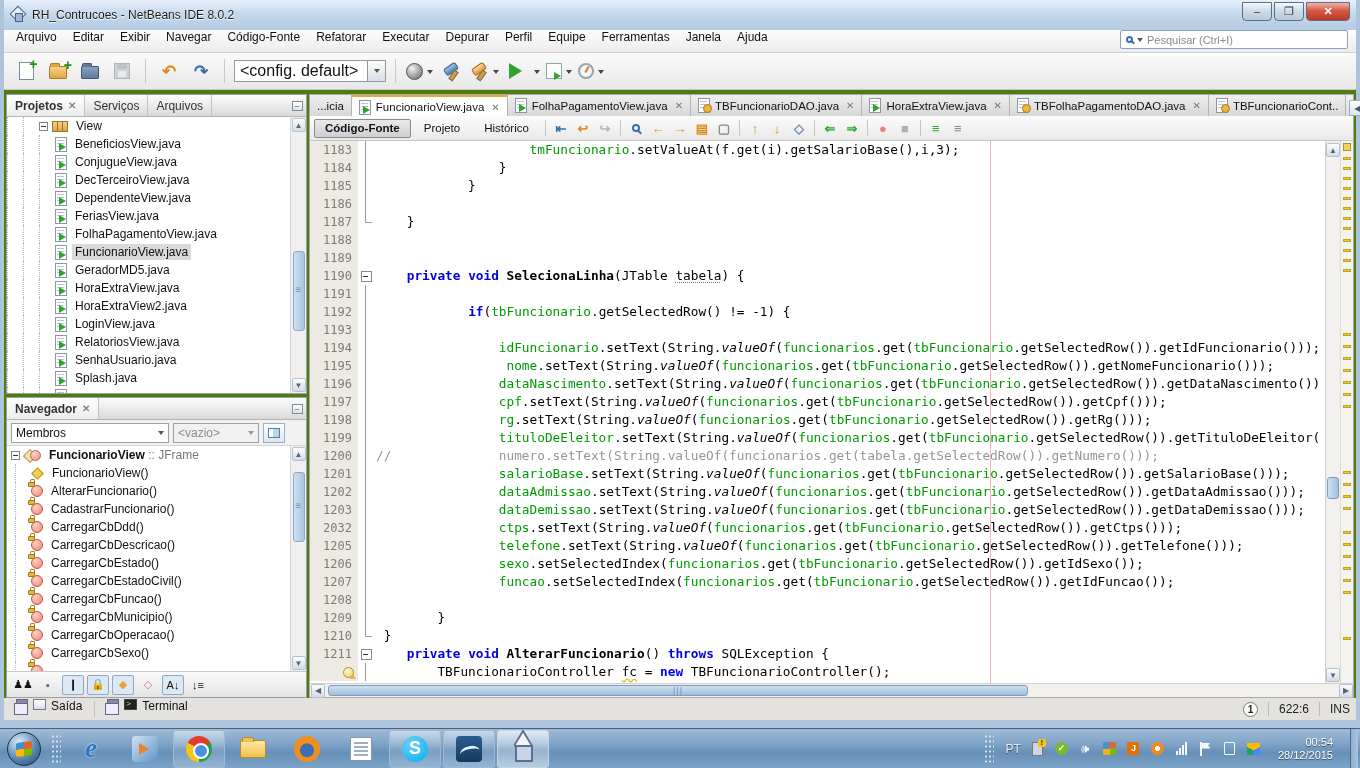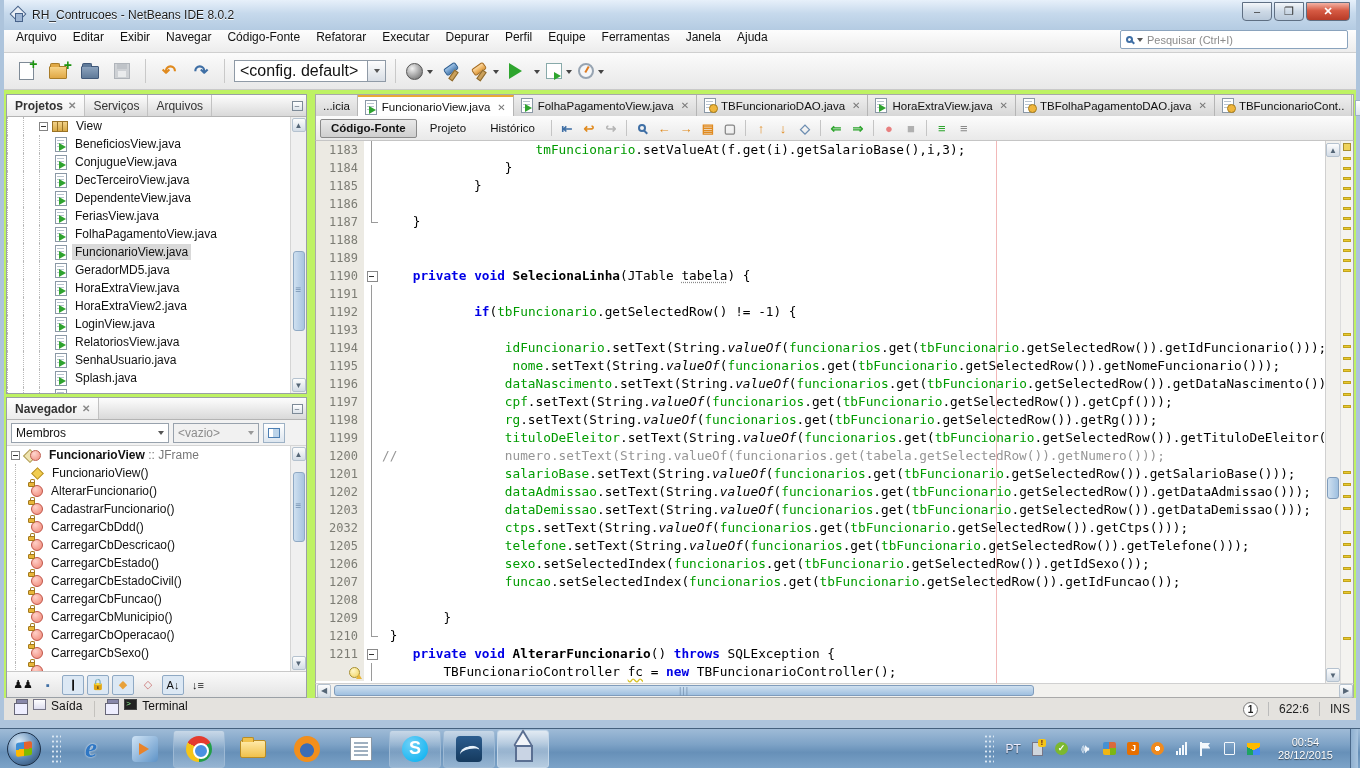--- a/index.html
+++ b/index.html
@@ -54,21 +54,21 @@
   .ic-run{width:0;height:0;border:8px solid transparent;border-left:13px solid #2ea52e;margin-left:4px}
   .ic-debug{position:relative;width:16px;height:16px;background:#fff;border:1px solid #8aa;font-size:7px;color:#b33;line-height:8px;text-align:left;padding-left:1px}
   .ic-debug::after{content:'';position:absolute;right:-4px;bottom:-2px;border:4px solid transparent;border-left:7px solid #2ea52e}
   .ic-profile{width:16px;height:16px;border-radius:50%;background:#f4f6f8;border:2px solid #97a4b2;position:relative}
   .ic-profile::after{content:'';position:absolute;left:6px;top:1px;width:2px;height:7px;background:#e07b1f;transform:rotate(30deg)}
   .combo{width:152px;height:22px;border:1px solid #8f9aa6;background:#fff;display:flex;align-items:center}
   .combo .val{flex:1;padding-left:5px;font-size:16px;white-space:nowrap;overflow:hidden}
   .combo .btn{width:18px;height:100%;border-left:1px solid #8f9aa6;background:linear-gradient(#fdfdfd,#d8dee5);display:flex;align-items:center;justify-content:center}
 
   
-  .main{flex:1;display:flex;min-height:0;padding:4px 2px 0 2px;gap:8px;background:#bef264}
+  .main{flex:1;display:flex;min-height:0;padding:4px 2px 0 2px;gap:2px;background:#4d7c0f}
   .leftcol{width:301px;display:flex;flex-direction:column;gap:3px;min-height:0}
   .panel{background:#fff;border:1px solid #9aa0a6;display:flex;flex-direction:column;min-height:0}
   .projects{height:300px}
   .navigator{flex:1}
   .phead{height:22px;display:flex;align-items:stretch;background:linear-gradient(#fdfdfd,#d9d9d9);border-bottom:1px solid #b4b4b4;font-size:12px}
   .ptab{display:flex;align-items:center;gap:5px;padding:0 8px;border-right:1px solid #c2c2c2;color:#333}
   .ptab.active{background:linear-gradient(#fff,#ececec);font-weight:bold}
   .tclose{color:#888;font-size:10px}
   .pmin{margin-left:auto;width:18px;display:flex;align-items:center;justify-content:center}
   .minbox{width:11px;height:10px;border:1px solid #7d8a97;background:linear-gradient(#fff,#dce3ea);font-size:8px;line-height:8px;text-align:center;color:#345}
@@ -215,21 +215,21 @@
   .ti-win{width:13px;height:13px;border-radius:2px;background:conic-gradient(#e4632d 0 90deg,#7fba00 90deg 180deg,#ffb900 180deg 270deg,#3f8fd4 270deg);opacity:.9}
   .ti-java{width:12px;height:13px;background:#e76f00;border-radius:2px;color:#fff;font-size:9px;line-height:13px;text-align:center;font-weight:bold}
   .ti-ring{width:13px;height:13px;border-radius:50%;background:radial-gradient(circle,#fff 0 25%,#f08a1d 30%)}
   .ti-signal{display:flex;align-items:flex-end;gap:1px}
   .ti-signal i{width:2px;background:#f4f8fc;display:block}
   .ti-flag{position:relative;width:12px;height:14px}
   .ti-flag::before{content:'';position:absolute;left:1px;top:0;width:1.5px;height:14px;background:#f4f8fc}
   .ti-flag::after{content:'';position:absolute;left:2px;top:1px;width:9px;height:6px;background:#f4f8fc;clip-path:polygon(0 0,100% 0,75% 50%,100% 100%,0 100%)}
   .ti-clip{width:11px;height:13px;border:1.5px solid #f4f8fc;border-radius:1px}
   .ti-gdrive{width:13px;height:12px;background:conic-gradient(from 180deg at 50% 62%,#1da462 0 120deg,#ffba00 120deg 240deg,#4688f4 240deg)}
-  .clock{text-align:center;font-size:11px;line-height:13px;color:#fff;text-shadow:0 1px 1px #345;margin:16px 8px}
+  .clock{text-align:right;font-size:11px;line-height:13px;color:#fff;text-shadow:0 1px 1px #345;margin:16px 8px}
   .showdesk{width:8px;height:40px;border-left:1px solid #4a6challenges;border-left:1px solid #4a6challenges}
   .showdesk{width:8px;height:40px;border-left:1px solid #4a688a;background:linear-gradient(90deg,#8fb0d0,#a9c4de)}
 </style>
 </head>
 <body>
 
 <div class="screen">
   <div class="win">
 
     <div class="titlebar">

